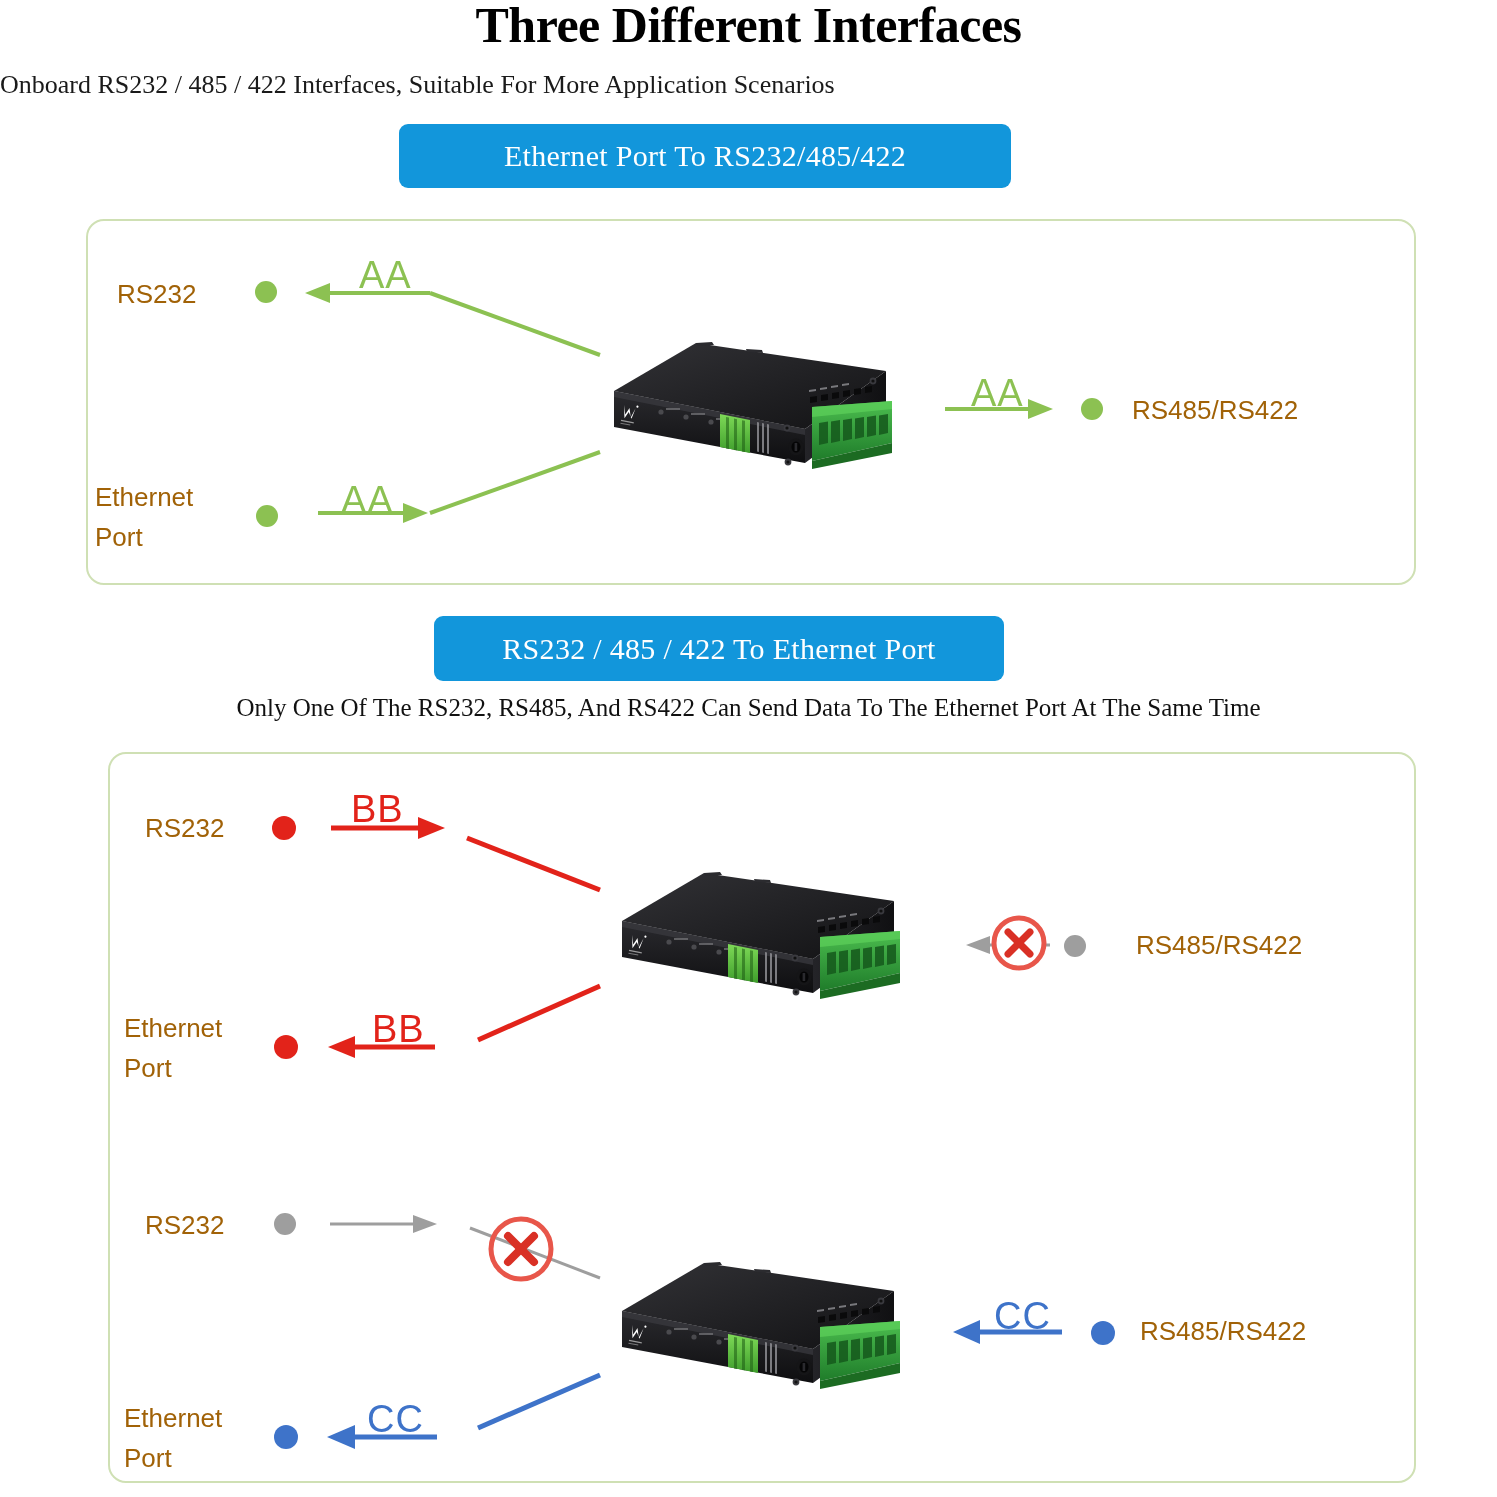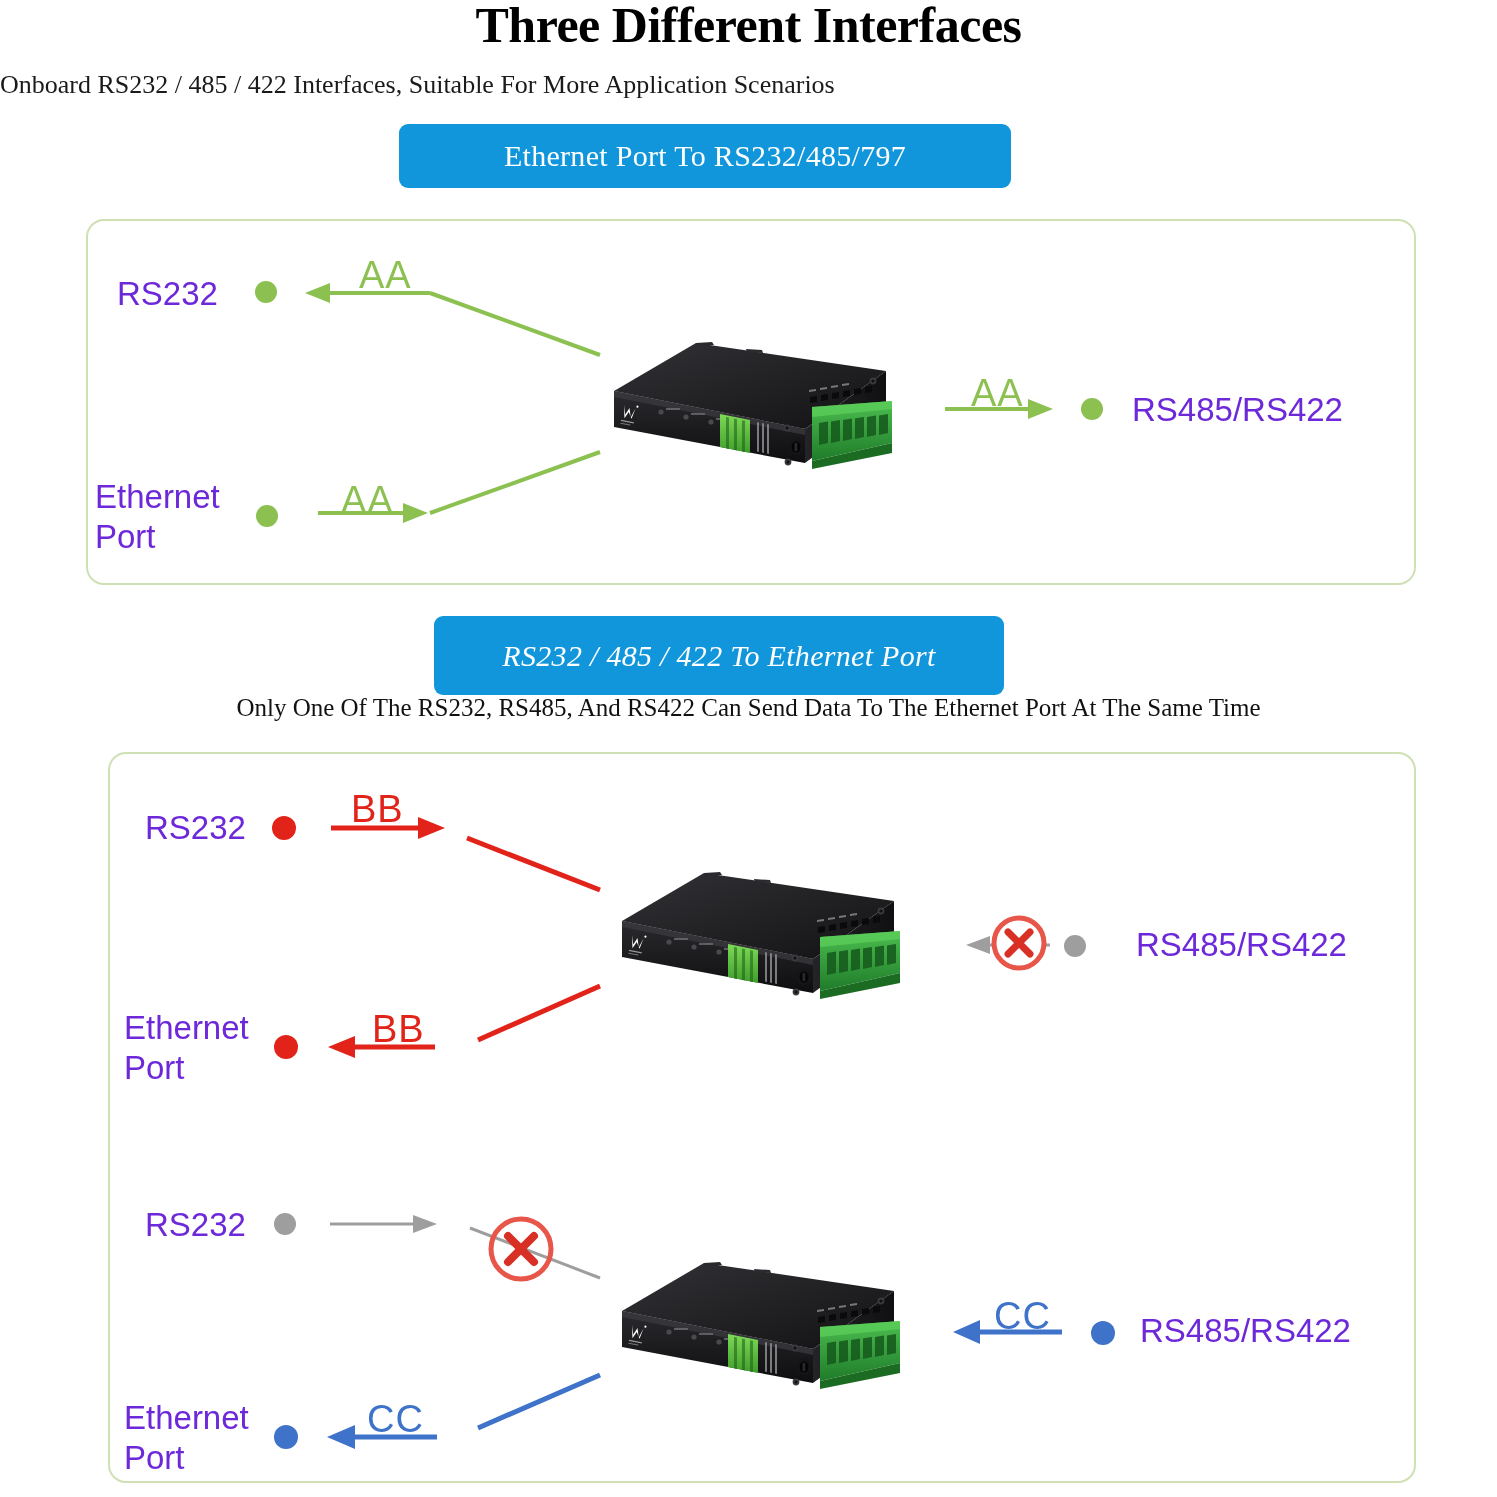--- a/index.html
+++ b/index.html
@@ -49,21 +49,21 @@
     color: #ffffff;
     font-family: "Liberation Serif", serif;
     font-size: 30px;
     text-align: center;
     display: flex;
     align-items: center;
     justify-content: center;
     letter-spacing: 0.3px;
   }
   #banner-1 { left: 399px; top: 124px; width: 612px; height: 64px; }
-  #banner-2 { left: 434px; top: 616px; width: 570px; height: 79px; font-style: italic; }
+  #banner-2 { left: 434px; top: 616px; width: 570px; height: 65px; }
 
   .note-line {
     position: absolute;
     top: 694px;
     left: 0;
     width: 1497px;
     text-align: center;
     font-family: Liberation Serif, serif;
     font-size: 25px;
     color: #111111;
@@ -76,22 +76,22 @@
     border-radius: 18px;
     background: #ffffff;
     box-sizing: border-box;
   }
   #panel-1 { left: 86px; top: 219px; width: 1330px; height: 366px; }
   #panel-2 { left: 108px; top: 752px; width: 1308px; height: 731px; }
 
   
   .node-label {
     position: absolute;
-    color: #6d28d9;
-    font-size: 33px;
+    color: #a16207;
+    font-size: 26px;
     line-height: 40px;
     white-space: pre-line;
     font-family: "Liberation Sans", sans-serif;
   }
   .node-label.right { text-align: right; }
   .node-label.left  { text-align: left; }
 
   .dot {
     position: absolute;
     border-radius: 50%;
@@ -121,21 +121,21 @@
     height: 150px;
   }
   .device svg { width: 100%; height: 100%; display: block; }
 </style>
 </head>
 <body>
 
 <div class="page-title">Three Different Interfaces</div>
 <div class="page-subtitle">Onboard RS232 / 485 / 422 Interfaces, Suitable For More Application Scenarios</div>
 
-<div class="banner" id="banner-1">Ethernet Port To RS232/485/797</div>
+<div class="banner" id="banner-1">Ethernet Port To RS232/485/422</div>
 
 <div class="panel" id="panel-1"></div>
 
 <div class="node-label left" style="left:117px; top:274px;">RS232</div>
 <div class="dot" style="left:255px; top:281px; width:22px; height:22px; background:#8CC152;"></div>
 
 <div class="node-label left" style="left:95px; top:477px;">Ethernet
 Port</div>
 <div class="dot" style="left:256px; top:505px; width:22px; height:22px; background:#8CC152;"></div>
 

